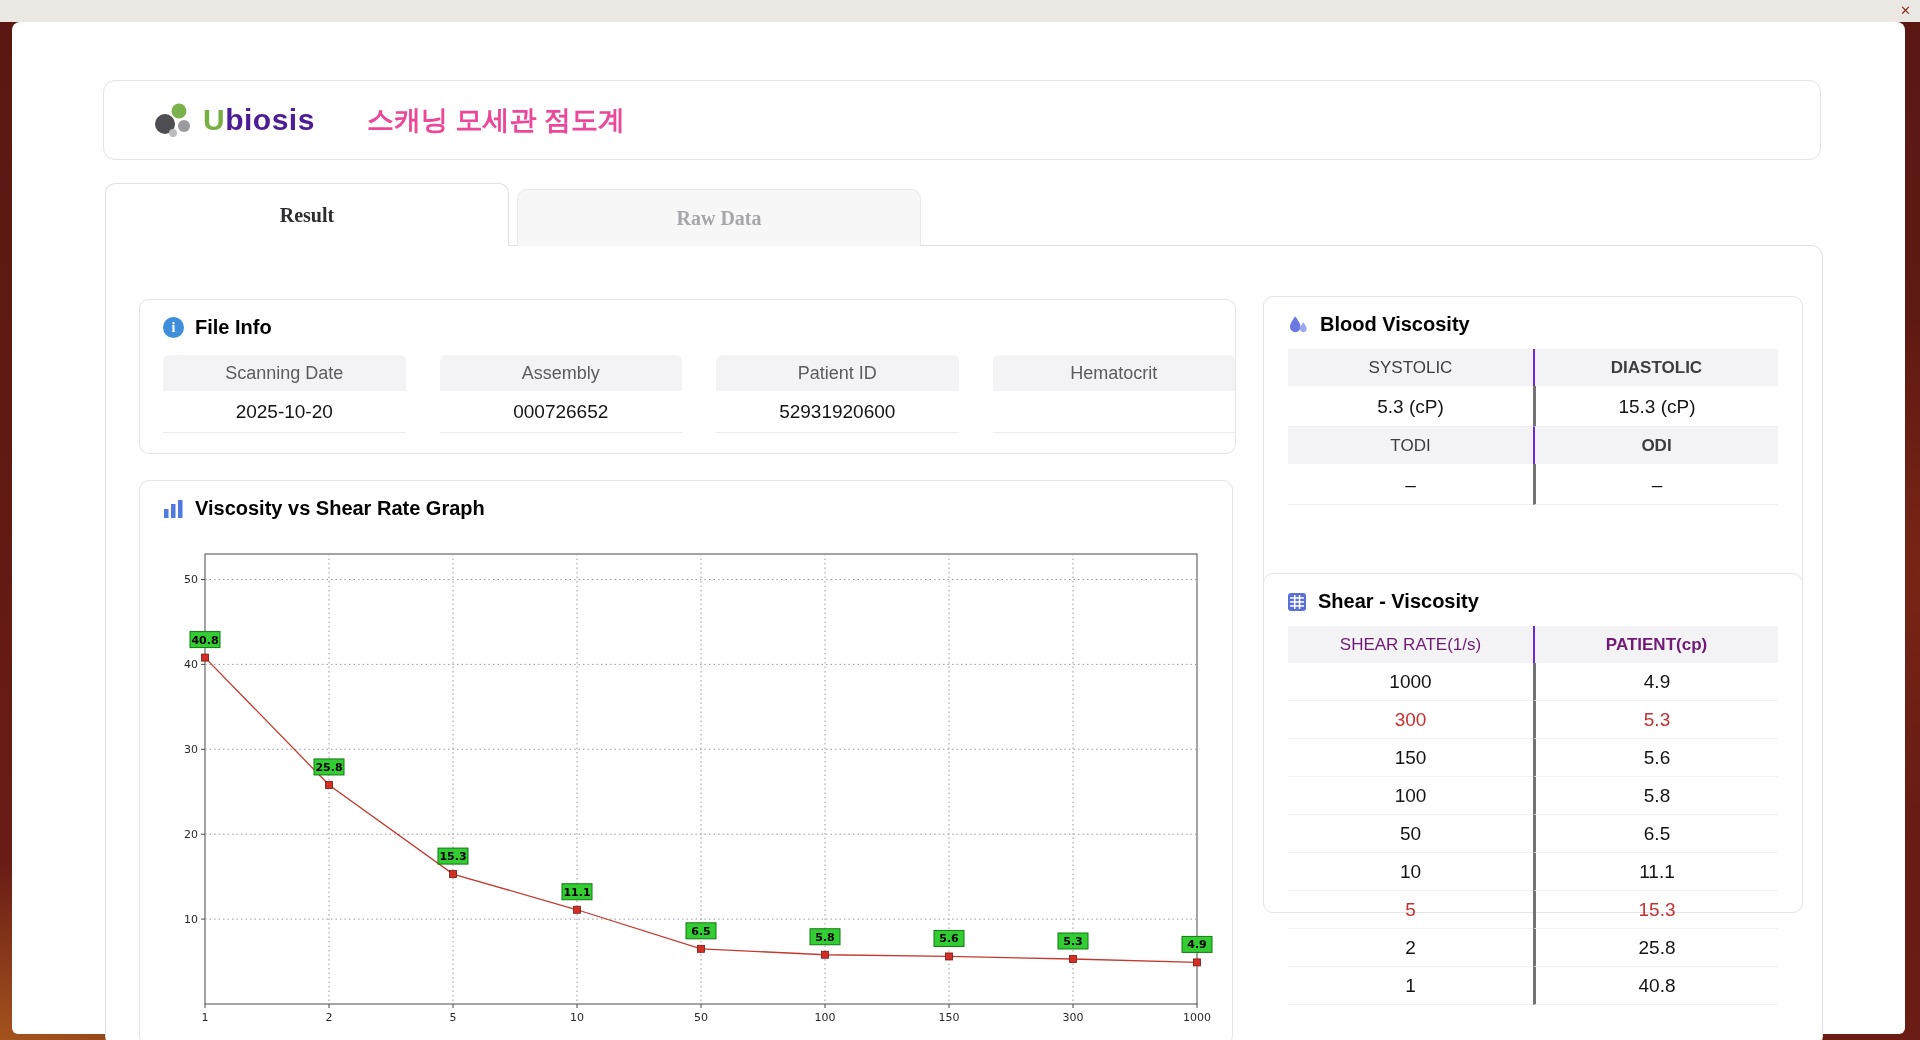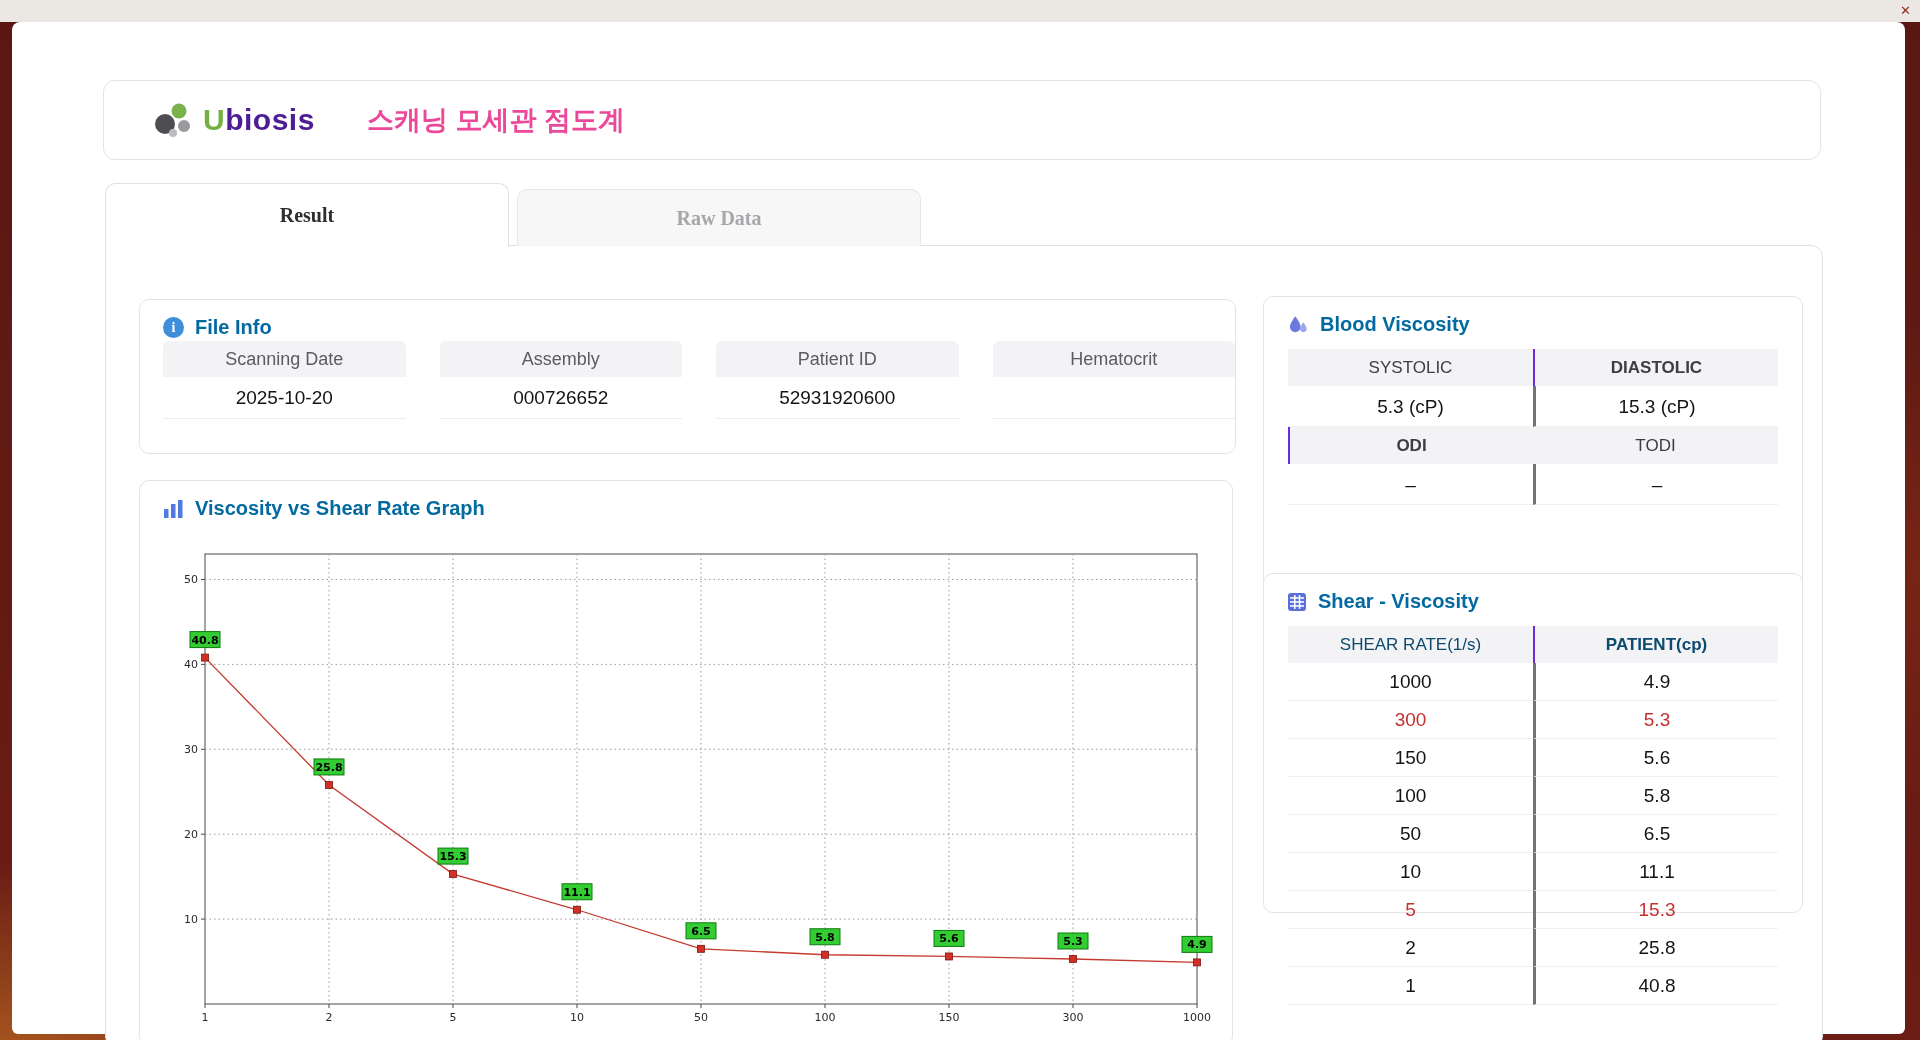--- a/index.html
+++ b/index.html
@@ -29,45 +29,45 @@
   .tabs { position:absolute; left:93px; top:161px; display:flex; align-items:flex-end; z-index:3; }
   .tab { width:404px; text-align:center; font-size:20px; font-weight:bold; border-radius:10px 10px 0 0; cursor:default;font-family:Liberation Serif, serif; }
   .tab-active { height:63px; line-height:63px; background:#fff; border:1px solid #e0e0e2; border-bottom:none; color:#2e2e30; }
   .tab-inactive { height:57px; line-height:57px; background:#f7f7f8; border:1px solid #e8e8ea; border-bottom:none; color:#a7a7ab; margin-left:8px; }
 
   .content-panel { position:absolute; left:93px; top:223px; width:1718px; height:803px;
     border:1px solid #e0e0e2; border-radius:0 12px 12px 12px; background:#fff; }
 
   .card { position:absolute; border:1px solid #e4e4e6; border-radius:10px; background:#fff; }
   .card-title { display:flex; align-items:center; gap:11px; padding:16px 0 0 23px; }
-  .card-title .t { font-size:20px; font-weight:bold; color:#0369a1;text-align:right; }
+  .card-title .t { font-size:20px; font-weight:bold; color:#000000;text-align:right; }
 
   .card-fileinfo { left:33px; top:53px; width:1097px; height:155px; }
   .card-graph    { left:33px; top:234px; width:1094px; height:566px; }
   .card-blood    { left:1157px; top:50px; width:540px; height:314px; }
   .card-shear    { left:1157px; top:327px; width:540px; height:340px; }
 
   .info-icon { width:21px; height:21px; border-radius:50%; background:#3f8edc; color:#fff;
     font-size:14px; font-weight:bold; text-align:center; line-height:21px; font-family:"Liberation Serif",serif; }
 
-  .fields { display:flex; gap:34px; margin:2px 0 0 23px; }
+  .fields { display:flex; gap:34px; margin:16px 0 0 23px; }
   .field { width:245px; }
   .field-label { height:36px; line-height:36px; background:#f3f3f6; color:#5b5b60; font-size:18px;
     text-align:center; border-radius:6px 6px 0 0; }
   .field-value { height:42px; line-height:42px; text-align:center; font-size:19px; color:#141414;
     border-bottom:1px solid #ececef; }
 
   .bv-grid { display:grid; grid-template-columns:1fr 1fr; margin:13px 24px 0 24px; }
   .bv-h { height:37px; line-height:37px; background:#f3f3f6; text-align:center; font-size:17px; color:#3e3e42; }
   .bv-v { height:41px; line-height:41px; text-align:center; font-size:19px; color:#141414; border-bottom:1px solid #f0f0f2; }
   .colr   { border-left:2px solid #6d28d9;font-weight:bold; }
   .colr-v { border-left:3px solid #737373; }
 
   .sv-table { display:grid; grid-template-columns:1fr 1fr; margin:13px 24px 0 24px; }
-  .sv-h { height:37px; line-height:37px; background:#f3f3f6; text-align:center; font-size:17px; color:#0c4a6e; }
+  .sv-h { height:37px; line-height:37px; background:#f3f3f6; text-align:center; font-size:17px; color:#701a75; }
   .sv-cell { height:38px; line-height:38px; text-align:center; font-size:19px; color:#141414; border-bottom:1px solid #f1f1f3; }
   .sv-cell.hl { color:#c53030; }
 
   .chart-wrap { position:absolute; left:25px; top:58px; }
   svg text { font-family:"DejaVu Sans","Liberation Sans",sans-serif; }
 </style>
 </head>
 <body>
 
 <div class="desktop-bg"></div>
@@ -213,22 +213,22 @@
           <path d="M9 2.5 C9 2.5 3.2 10 3.2 14 a5.8 5.8 0 0 0 11.6 0 C14.8 10 9 2.5 9 2.5 Z" fill="#6b7ae0"></path>
           <path d="M17.8 9 C17.8 9 14.2 13.7 14.2 16.2 a3.6 3.6 0 0 0 7.2 0 C21.4 13.7 17.8 9 17.8 9 Z" fill="#9aa6ef"></path>
         </svg>
         <span class="t">Blood Viscosity</span>
       </div>
       <div class="bv-grid">
           <div class="bv-h">SYSTOLIC</div>
           <div class="bv-h colr">DIASTOLIC</div>
           <div class="bv-v">5.3 (cP)</div>
           <div class="bv-v colr-v">15.3 (cP)</div>
+          <div class="bv-h">TODI</div>
           <div class="bv-h colr">ODI</div>
-          <div class="bv-h">TODI</div>
           <div class="bv-v">–</div>
           <div class="bv-v colr-v">–</div>
         </div>
     </div>
 
     <div class="card card-shear">
       <div class="card-title">
         <svg width="20" height="20" viewBox="0 0 20 20">
           <rect x="1" y="1" width="18" height="18" rx="3" fill="#5b6fd8"></rect>
           <rect x="3" y="5.2" width="14" height="1.5" fill="#fff"></rect>

